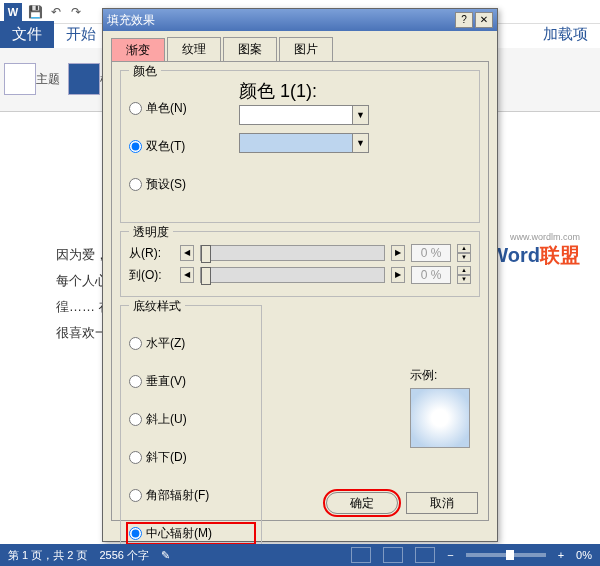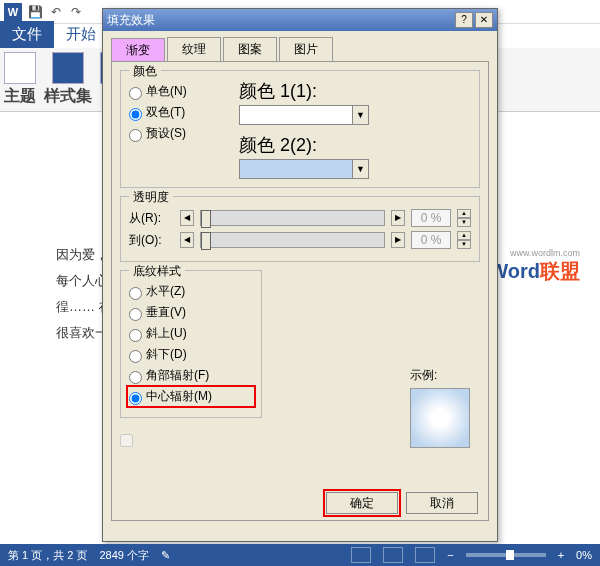--- a/index.html
+++ b/index.html
@@ -8,53 +8,53 @@
 
 .titlebar { height: 24px; background: #fff; border-bottom: 1px solid #ddd; display: flex; align-items: center; padding: 0 4px; }
 .titlebar .wicon { width: 18px; height: 18px; background: #2b579a; color: #fff; font-size: 11px; font-weight: bold; text-align: center; line-height: 18px; margin-right: 4px; }
 .titlebar .qat-btn { width: 20px; height: 20px; display: inline-flex; align-items: center; justify-content: center; color: #555; font-size: 12px; }
 
 
 .ribbon-tabs { height: 24px; display: flex; align-items: flex-end; background: #fff; }
 .ribbon-tab { padding: 4px 12px; font-size: 15px; color: #2b579a; cursor: pointer; }
 .ribbon-tab.file { background: #2b579a; color: #fff; }
 .ribbon-content { height: 64px; background: #f5f5f5; border-bottom: 1px solid #ccc; display: flex; align-items: center; padding: 4px; gap: 8px; }
-.ribbon-group { display: flex; flex-direction: column; align-items: center; font-size: 16px; color: #444; font-weight: bold; }
+.ribbon-group { display: flex; flex-direction: row; align-items: center; font-size: 12px; color: #444; }
 .ribbon-big { width: 32px; height: 32px; border: 1px solid #aac; background: #fff; margin-bottom: 2px; }
 
 
 .doc-area { position: absolute; top: 112px; left: 0; right: 0; bottom: 22px; background: #fff; padding: 20px 30px; font-size: 13px; line-height: 2; color: #333; }
 .doc-area p { text-indent: 2em; }
 
 
 .statusbar { position: absolute; bottom: 0; left: 0; right: 0; height: 22px; background: #2b579a; color: #fff; display: flex; align-items: center; font-size: 11px; padding: 0 8px; gap: 12px; }
 .statusbar .spacer { flex: 1; }
 .statusbar .viewbtn { width: 20px; height: 16px; border: 1px solid rgba(255,255,255,0.4); }
 .zoom-slider { width: 80px; height: 4px; background: rgba(255,255,255,0.4); position: relative; }
 .zoom-slider::after { content: ''; position: absolute; width: 8px; height: 10px; background: #fff; top: -3px; left: 50%; }
 
 
-.watermark { position: absolute; right: 20px; top: 248px; font-size: 20px; font-weight: bold; }
+.watermark { position: absolute; right: 20px; top: 232px; font-size: 20px; font-weight: bold; }
 .watermark .w1 { color: #2b579a; }
 .watermark .w2 { color: #f04e23; }
 .watermark .small { font-size: 9px; color: #999; font-weight: normal; display: block; text-align: right; }
 
 
 .dialog { position: absolute; left: 102px; top: 8px; width: 396px; height: 534px; background: #ece9d8; border: 1px solid #666; box-shadow: 2px 2px 6px rgba(0,0,0,0.3); }
 .dialog-title { height: 22px; background: linear-gradient(#7b9fd8, #4a73b8); color: #fff; font-size: 12px; display: flex; align-items: center; padding: 0 4px; }
 .dialog-title .spacer { flex: 1; }
 .dialog-title .dbtn { width: 18px; height: 16px; background: #ece9d8; border: 1px solid #888; color: #000; font-size: 10px; text-align: center; line-height: 14px; margin-left: 2px; cursor: pointer; }
 .dialog-tabs { display: flex; padding: 6px 8px 0 8px; }
 .dialog-tab { padding: 3px 14px; font-size: 12px; border: 1px solid #999; border-bottom: none; background: #ece9d8; margin-right: 2px; cursor: pointer; }
-.dialog-tab.active { background: #f0abfc; position: relative; top: 1px; }
+.dialog-tab.active { background: #fca5a5; position: relative; top: 1px; }
 .dialog-body { border: 1px solid #999; margin: 0 8px 8px 8px; padding: 8px; height: 460px; position: relative; font-size: 12px; }
 
 .group { border: 1px solid #bbb; padding: 8px; margin-bottom: 8px; position: relative; }
 .group-title { position: absolute; top: -8px; left: 8px; background: #ece9d8; padding: 0 4px; font-size: 12px; }
-.radio-row { display: flex; align-items: flex-end; margin: 4px 0; }
+.radio-row { display: flex; align-items: center; margin: 21px 0; }
 .radio-row input { margin-right: 4px; }
 .radio-row.sel { outline: 2px solid #e00; outline-offset: 1px; }
 
 .color-section { display: flex; }
 .color-left { width: 110px; }
 .color-right { flex: 1; }
 .color-label { font-size: 18px; margin-bottom: 2px; }
 .color-combo { width: 130px; height: 20px; border: 1px solid #888; background: #fff; display: flex; }
 .color-swatch { flex: 1; }
 .color-arrow { width: 16px; background: #ece9d8; border-left: 1px solid #888; text-align: center; font-size: 9px; line-height: 18px; }
@@ -76,36 +76,37 @@
 .variant.sel { outline: 2px solid #e00; }
 
 .sample-box { position: absolute; right: 10px; bottom: 72px; width: 68px; }
 .sample-preview { width: 60px; height: 60px; border: 1px solid #999; background: radial-gradient(circle, #fff 20%, #bdd5ee 80%); margin-top: 4px; }
 
 .rotate-check { margin-top: 8px; color: #999; display: flex; align-items: center; }
 .rotate-check input { margin-right: 4px; }
 
 .dialog-buttons { position: absolute; right: 10px; bottom: 6px; display: flex; gap: 8px; }
 .dlg-btn { width: 72px; height: 22px; border: 1px solid #888; background: #ece9d8; font-size: 12px; cursor: pointer; }
-.dlg-btn.primary { outline: 2px solid #e00; outline-offset: 1px; }
+.dlg-btn.primary { outline: 2px solid #e00; outline-offset: 1px; border-radius: 11px; }
 </style>
 </head>
 <body>
 
 <div class="titlebar">
   <div class="wicon">W</div>
   <span class="qat-btn">💾</span>
   <span class="qat-btn">↶</span>
   <span class="qat-btn">↷</span>
 </div>
 
 <div class="ribbon-tabs">
   <div class="ribbon-tab file">文件</div>
   <div class="ribbon-tab">开始</div>
   <div style="flex:1"></div>
+  <div class="ribbon-tab">加载项</div>
 </div>
 
 <div class="ribbon-content">
   <div class="ribbon-group">
     <div class="ribbon-big"></div>
     <span>主题</span>
   </div>
   <div class="ribbon-group">
     <div class="ribbon-big" style="background:#2b579a"></div>
     <span>样式集</span>
@@ -161,21 +162,20 @@
               <span>预设(S)</span>
             </div>
         </div>
         <div class="color-right">
           <div class="color-label">颜色 1(1):</div>
           <div class="color-combo">
               <div class="color-swatch" style="background:#fff"></div>
               <div class="color-arrow">▼</div>
             </div>
           <div style="height:8px"></div>
-          <div class="color-label">颜色 2(2):</div>
           <div class="color-combo">
               <div class="color-swatch" style="background:#bdd5ee"></div>
               <div class="color-arrow">▼</div>
             </div>
         </div>
       </div>
     </div>
 
     <div class="group">
       <span class="group-title">透明度</span>
@@ -249,21 +249,21 @@
     <div class="dialog-buttons">
       <button class="dlg-btn primary">确定</button>
       <button class="dlg-btn">取消</button>
     </div>
 
   </div>
 </div>
 
 <div class="statusbar">
   <span>第 1 页，共 2 页</span>
-  <span>2849 个字</span>
+  <span>2556 个字</span>
   <span>✎</span>
   <span class="spacer"></span>
   <span class="viewbtn"></span>
   <span class="viewbtn"></span>
   <span class="viewbtn"></span>
   <span>−</span>
   <div class="zoom-slider"></div>
   <span>+</span>
   <span>0%</span>
 </div>

